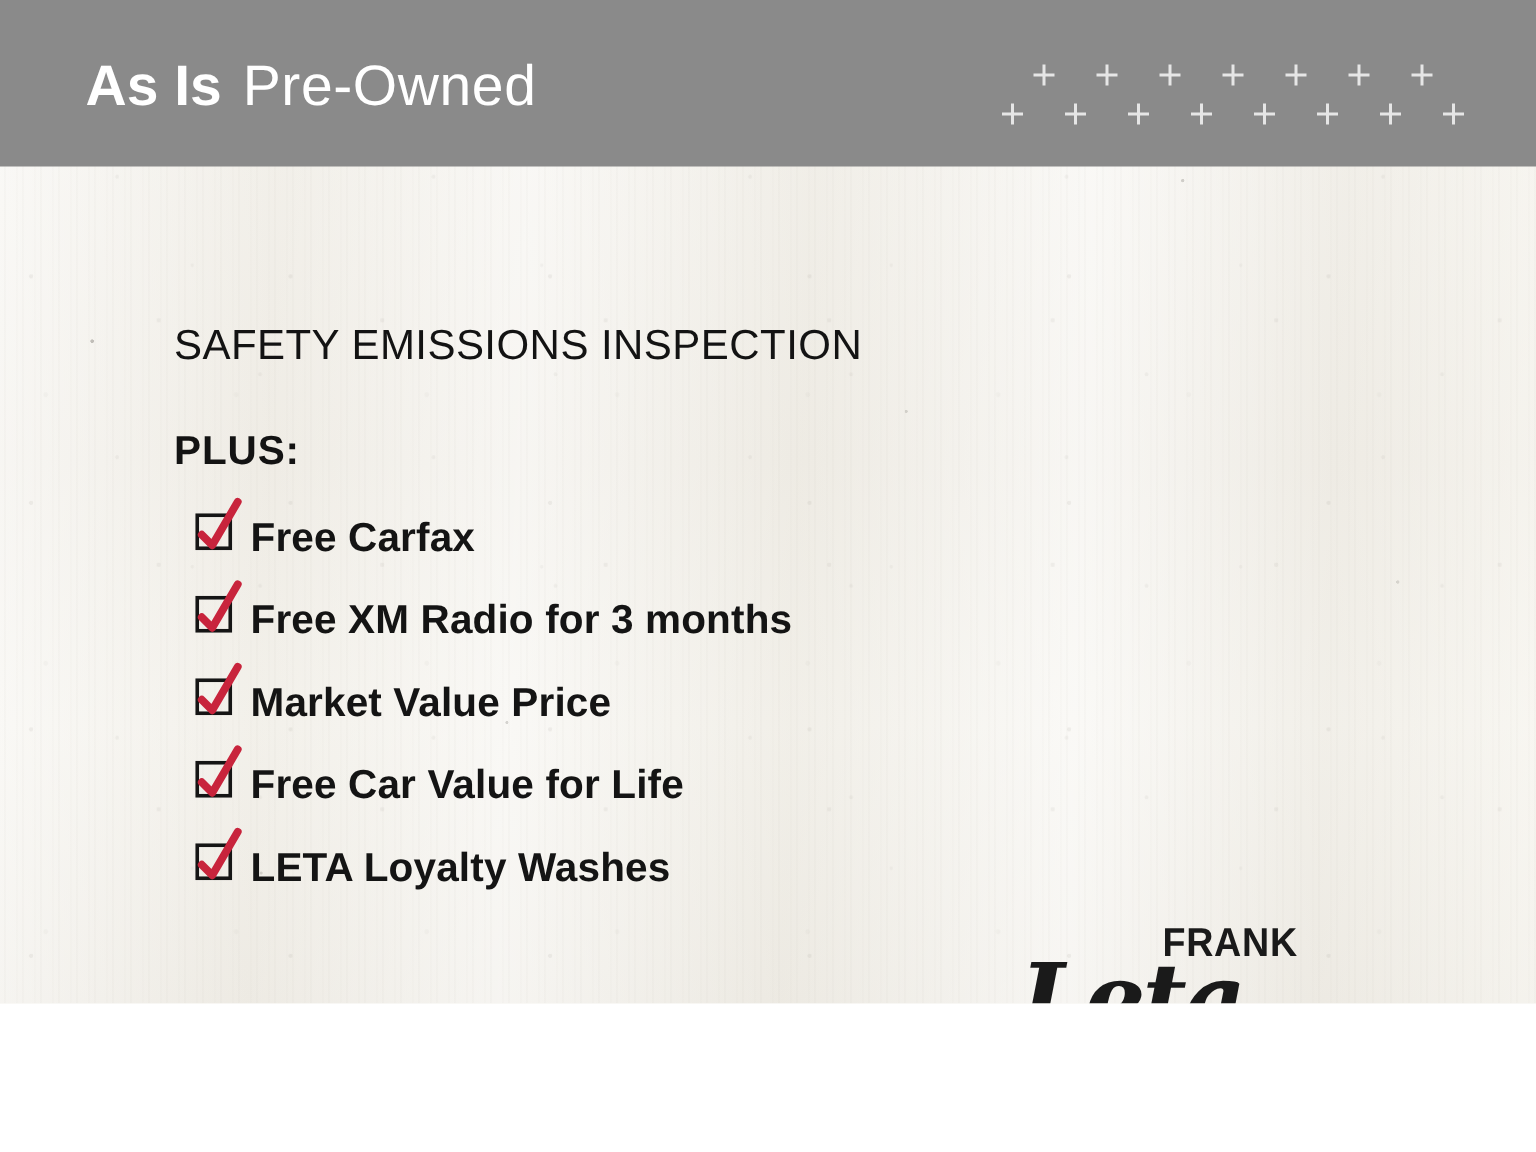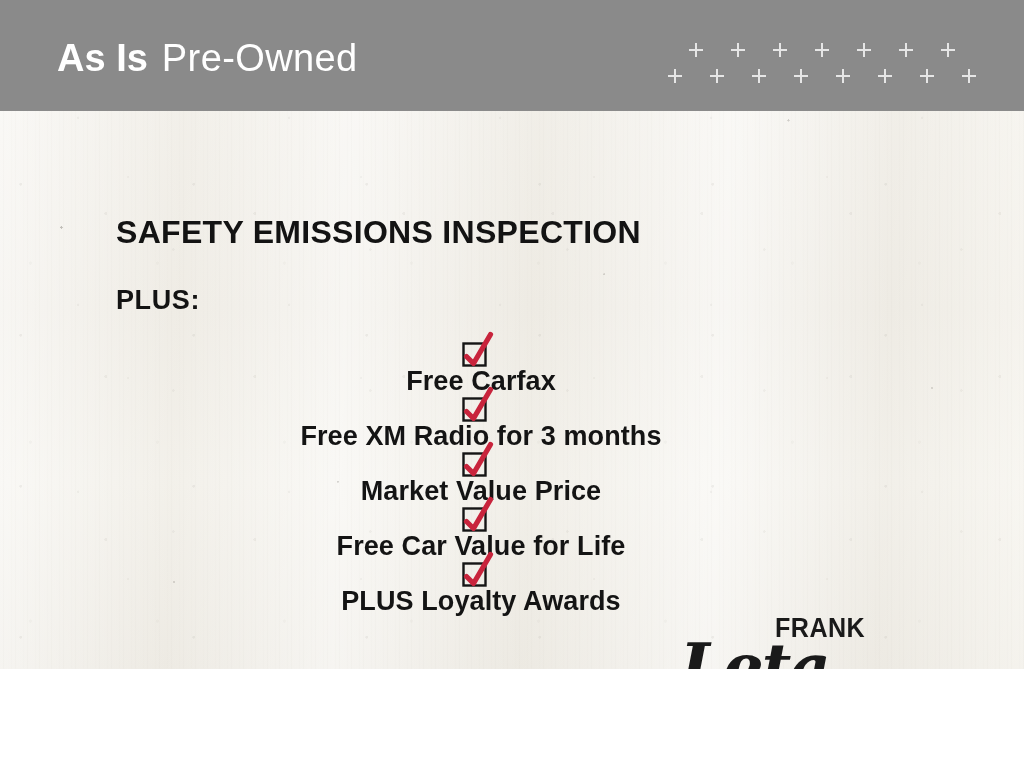--- a/index.html
+++ b/index.html
@@ -144,22 +144,22 @@
     top: 111px;
     width: 1024px;
     height: 657px;
   }
 
   #heading-safety {
     position: absolute;
     left: 116px;
     top: 103px;
     color: #131313;
-    font-size: 32px;
-    font-weight: 700;
+    font-size: 28px;
+    font-weight: 400;
     letter-spacing: .3px;
     white-space: nowrap;
   }
   #heading-plus {
     position: absolute;
     left: 116px;
     top: 174px;
     color: #131313;
     font-size: 27px;
     font-weight: 700;
@@ -173,22 +173,20 @@
     top: 232px;
     width: 700px;
     list-style: none;
     margin: 0;
     padding: 0;
   }
   .check-item {
     position: relative;
     height: 55px;
     display: flex;
-    align-items: center;
-    flex-direction: column;
   }
   .check-box {
     position: relative;
     flex: 0 0 23px;
     width: 23px;
     height: 23px;
     margin-right: 13px;
     overflow: visible;
   }
   .check-box .box-svg {
@@ -328,21 +326,21 @@
         <span class="check-label">Free Car Value for Life</span>
       </li>
 
       <li class="check-item">
         <span class="check-box">
           <svg class="box-svg" viewBox="0 0 44 40" xmlns="http://www.w3.org/2000/svg">
             <rect x="9.5" y="12.5" width="22" height="22" fill="none" stroke="#151515" stroke-width="2.4"></rect>
             <path d="M12.5 25.5 L19.5 32.5 L36.5 3.5" fill="none" stroke="#c8243c" stroke-width="5.2" stroke-linecap="round" stroke-linejoin="round"></path>
           </svg>
         </span>
-        <span class="check-label">PLUS Loyalty Awards</span>
+        <span class="check-label">LETA Loyalty Washes</span>
       </li>
 
     </ul>
 
   </div>
 
   <div id="logo">
     <svg viewBox="0 0 220 122" xmlns="http://www.w3.org/2000/svg">
       <path d="M10 96 C 34 113, 96 112, 142 100 C 168 93, 186 83, 196 74" fill="none" stroke="#1a1a1a" stroke-width="9" stroke-linecap="round"></path>
     </svg>

